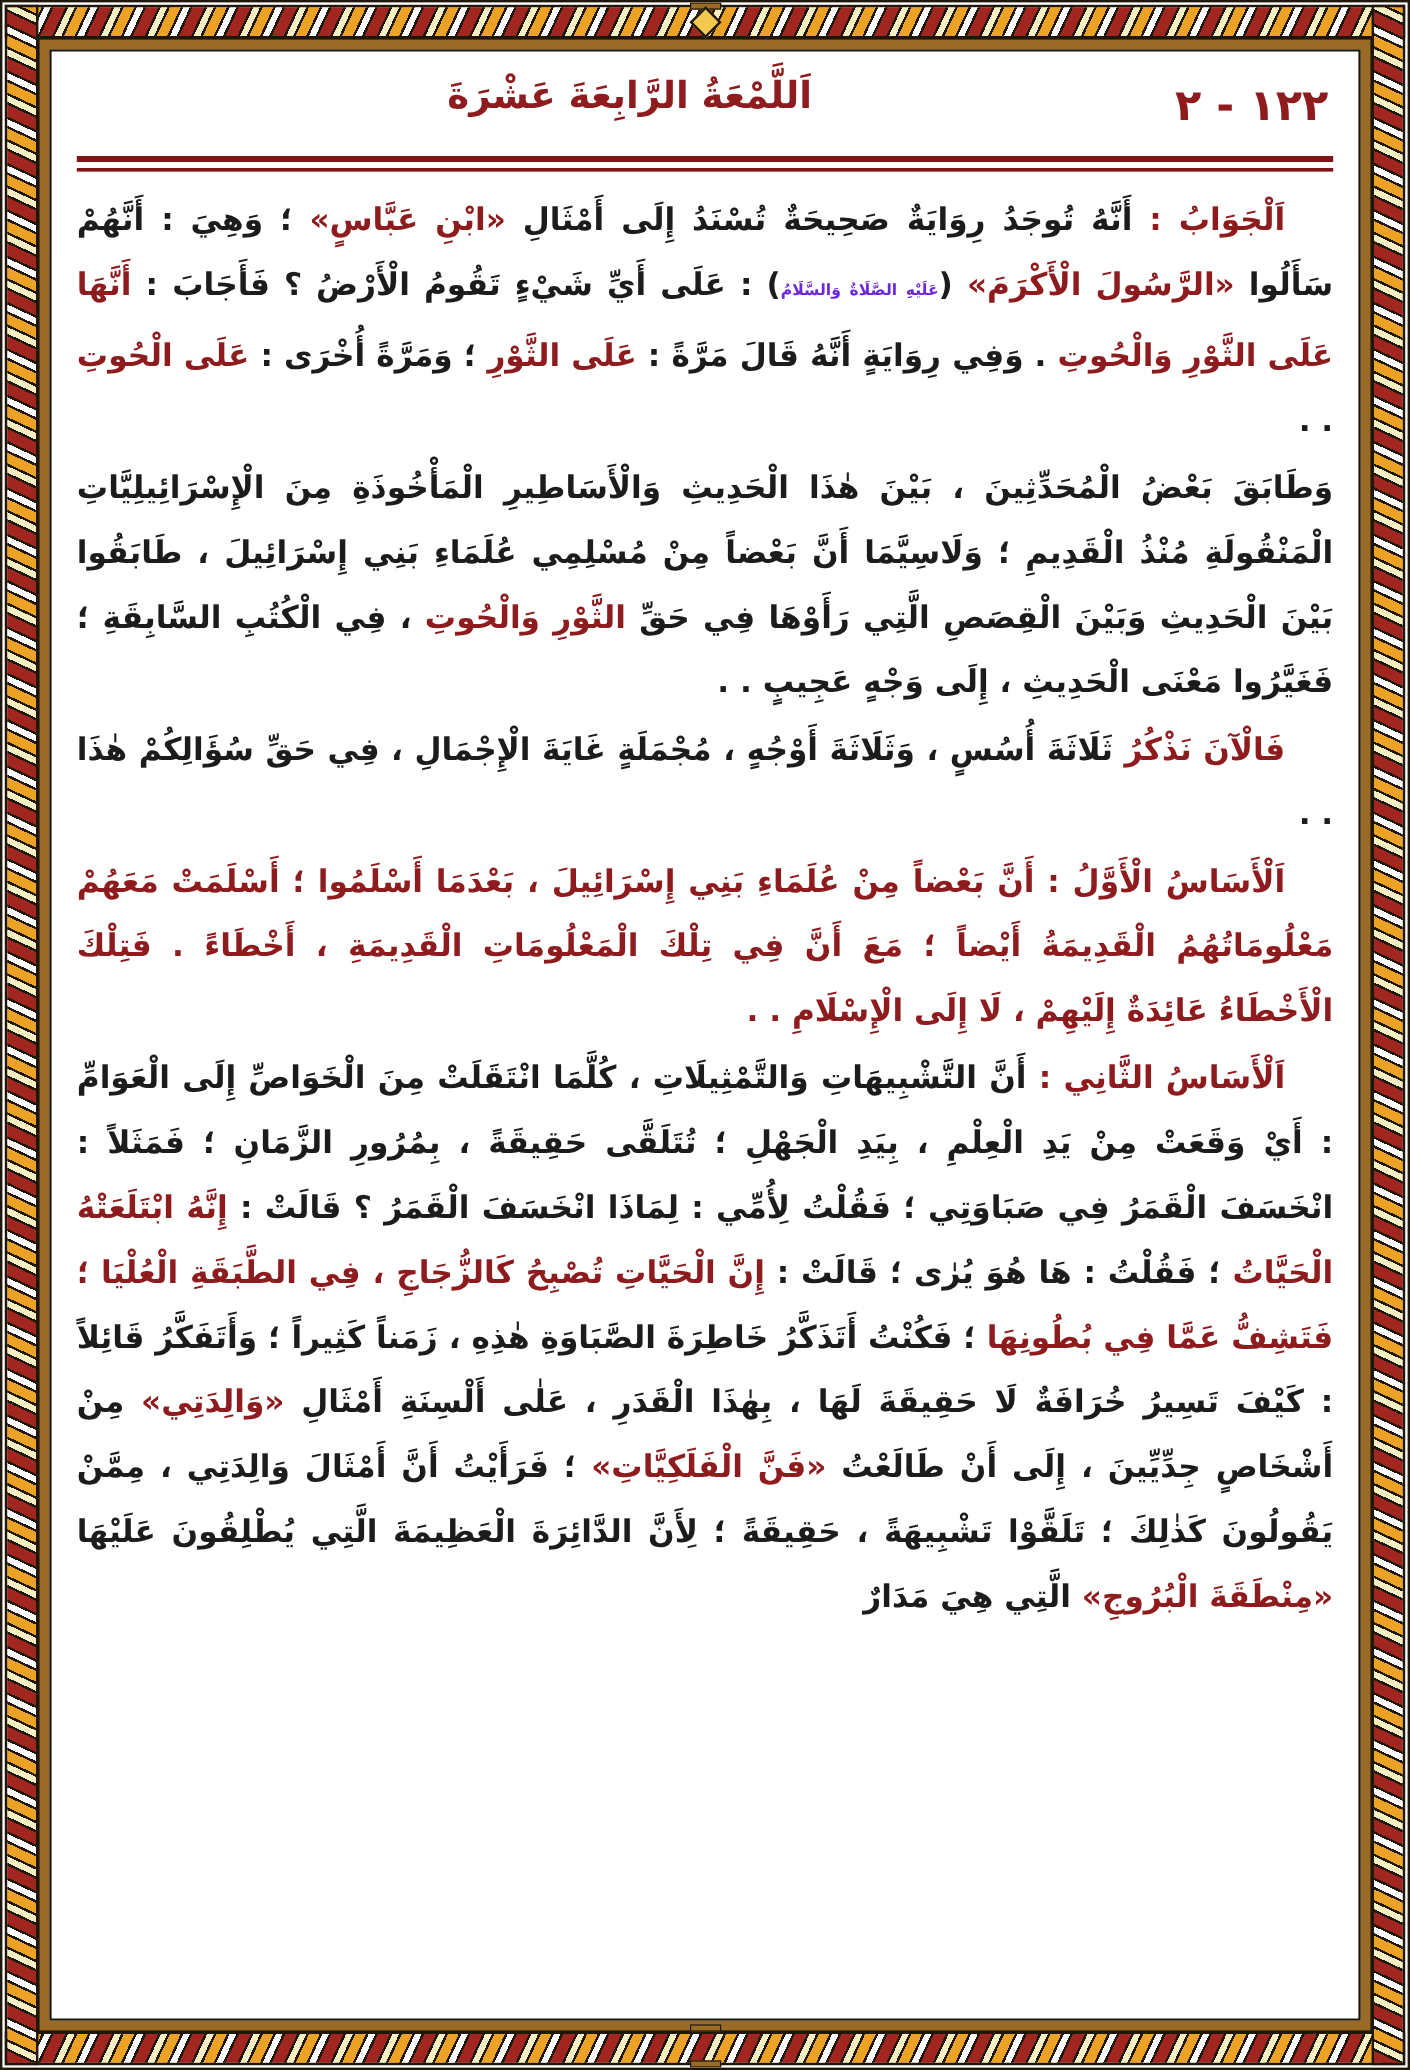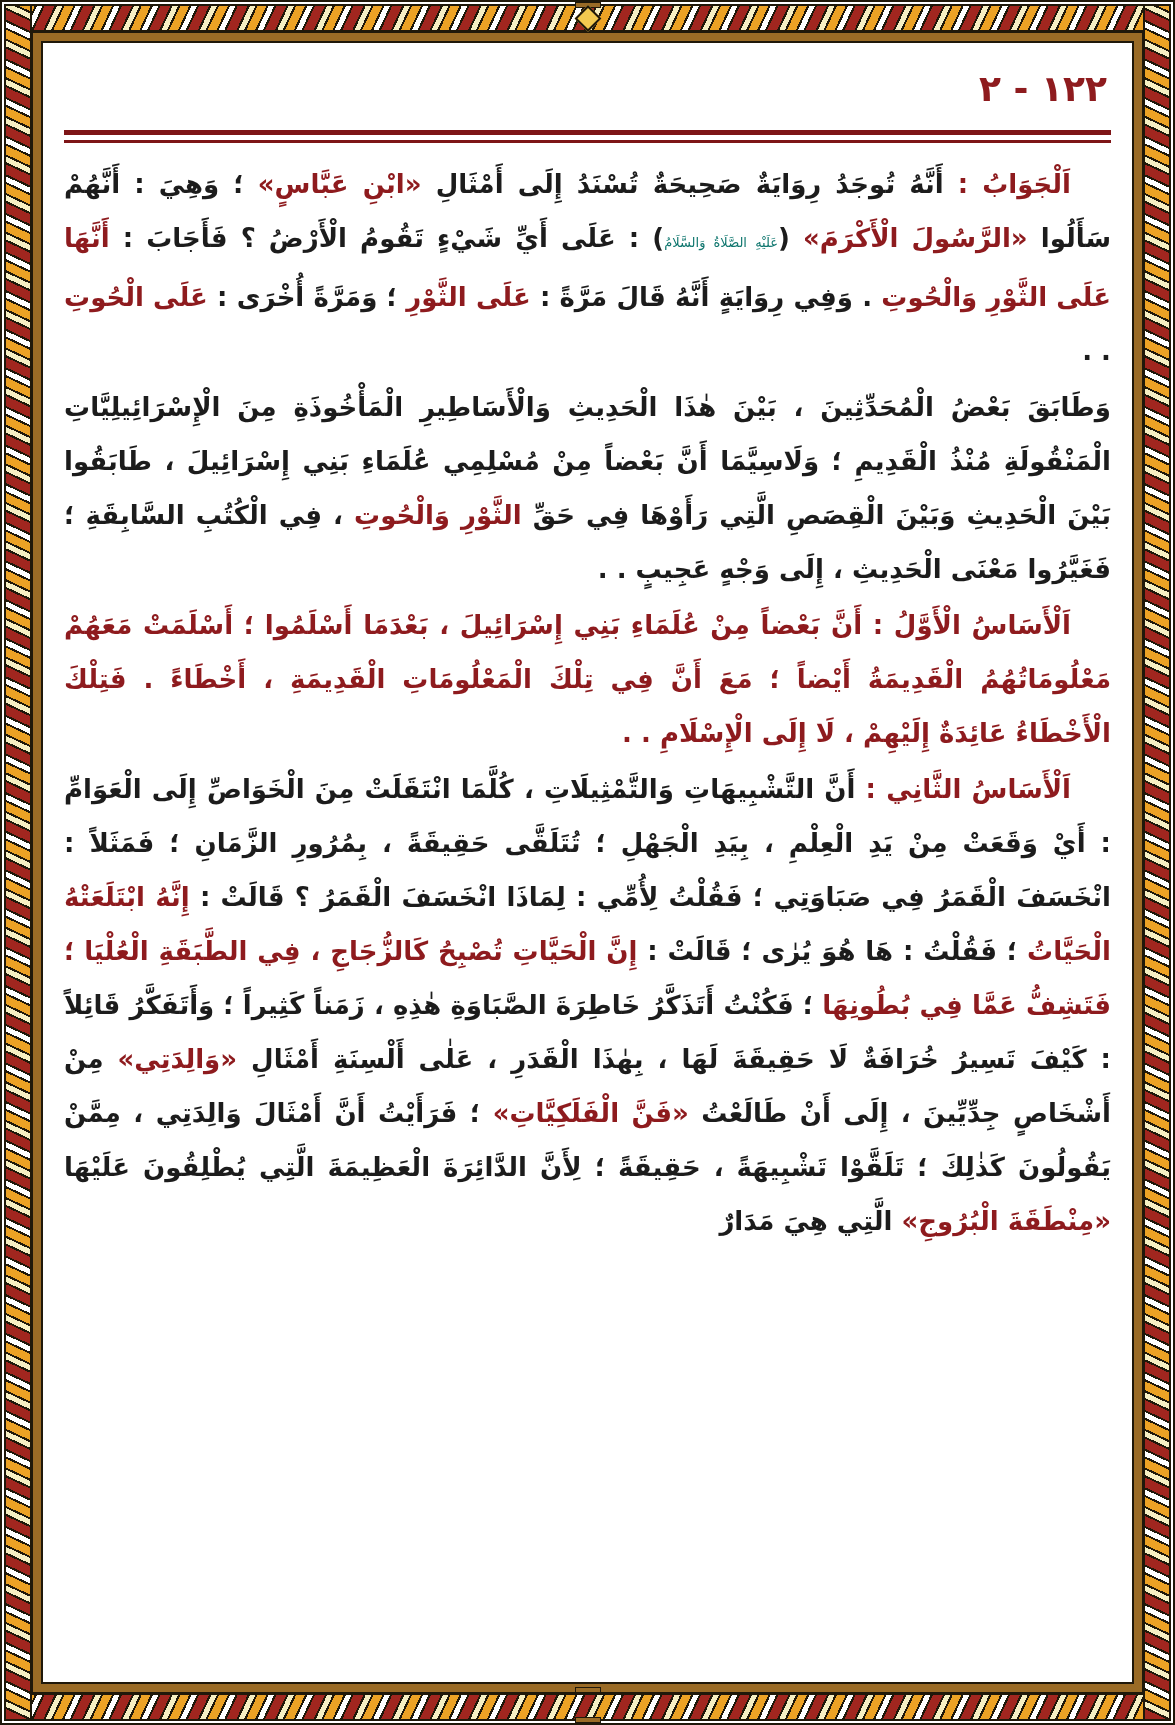--- a/index.html
+++ b/index.html
@@ -68,43 +68,45 @@
   .body-text {
     margin-top:14px;
     font-size:26px; line-height:54px;
     text-align:justify; text-align-last:right;
     color:#1c1c1c;
   }
   .para { margin:0 0 2px 0; }
   .para.indent { text-indent:40px; }
   .seg-red   { color:#8e1b1e; font-weight:bold; }
   .seg-black { color:#1c1c1c;font-weight:bold; }
-  .seg-seal  { color:#0f766e; font-size:13px; font-weight:normal; }
+  .seg-seal  { color:#6d28d9; font-size:13px; font-weight:bold; }
 </style>
 </head>
 <body>
 
 <div class="page">
 
   <div class="band band-top"></div>
   <div class="band band-bottom"></div>
   <div class="band band-left"></div>
   <div class="band band-right"></div>
   <div class="brown-frame"></div>
   <div class="tick tick-top-outer"></div>
   <div class="diamond"></div>
   <div class="tick tick-bottom-inner"></div>
   <div class="tick tick-bottom-outer"></div>
 
   <div class="content">
     <div class="header">
       <div class="page-number">١٢٢ - ٢</div>
+      <div class="page-title">اَللَّمْعَةُ الرَّابِعَةَ عَشْرَةَ</div>
     </div>
     <div class="double-rule"></div>
     <div class="body-text" id="body-container">
         <p class="para indent"><span class="seg-red">اَلْجَوَابُ : </span><span class="seg-black">أَنَّهُ تُوجَدُ رِوَايَةٌ صَحِيحَةٌ تُسْنَدُ إِلَى أَمْثَالِ </span><span class="seg-red">«ابْنِ عَبَّاسٍ»</span><span class="seg-black"> ؛ وَهِيَ : أَنَّهُمْ سَأَلُوا </span><span class="seg-red">«الرَّسُولَ الْأَكْرَمَ»</span><span class="seg-black"> (</span><span class="seg-seal">عَلَيْهِ الصَّلَاةُ وَالسَّلَامُ</span><span class="seg-black">) : عَلَى أَيِّ شَيْءٍ تَقُومُ الْأَرْضُ ؟ فَأَجَابَ : </span><span class="seg-red">أَنَّهَا عَلَى الثَّوْرِ وَالْحُوتِ</span><span class="seg-black"> . وَفِي رِوَايَةٍ أَنَّهُ قَالَ مَرَّةً : </span><span class="seg-red">عَلَى الثَّوْرِ</span><span class="seg-black"> ؛ وَمَرَّةً أُخْرَى : </span><span class="seg-red">عَلَى الْحُوتِ</span><span class="seg-black"> . .</span></p>
         <p class="para"><span class="seg-black">وَطَابَقَ بَعْضُ الْمُحَدِّثِينَ ، بَيْنَ هٰذَا الْحَدِيثِ وَالْأَسَاطِيرِ الْمَأْخُوذَةِ مِنَ الْإِسْرَائِيلِيَّاتِ الْمَنْقُولَةِ مُنْذُ الْقَدِيمِ ؛ وَلَاسِيَّمَا أَنَّ بَعْضاً مِنْ مُسْلِمِي عُلَمَاءِ بَنِي إِسْرَائِيلَ ، طَابَقُوا بَيْنَ الْحَدِيثِ وَبَيْنَ الْقِصَصِ الَّتِي رَأَوْهَا فِي حَقِّ </span><span class="seg-red">الثَّوْرِ وَالْحُوتِ</span><span class="seg-black"> ، فِي الْكُتُبِ السَّابِقَةِ ؛ فَغَيَّرُوا مَعْنَى الْحَدِيثِ ، إِلَى وَجْهٍ عَجِيبٍ . .</span></p>
+        <p class="para indent"><span class="seg-red">فَالْآنَ نَذْكُرُ </span><span class="seg-black">ثَلَاثَةَ أُسُسٍ ، وَثَلَاثَةَ أَوْجُهٍ ، مُجْمَلَةٍ غَايَةَ الْإِجْمَالِ ، فِي حَقِّ سُؤَالِكُمْ هٰذَا . .</span></p>
         <p class="para indent"><span class="seg-red">اَلْأَسَاسُ الْأَوَّلُ : أَنَّ بَعْضاً مِنْ عُلَمَاءِ بَنِي إِسْرَائِيلَ ، بَعْدَمَا أَسْلَمُوا ؛ أَسْلَمَتْ مَعَهُمْ مَعْلُومَاتُهُمُ الْقَدِيمَةُ أَيْضاً ؛ مَعَ أَنَّ فِي تِلْكَ الْمَعْلُومَاتِ الْقَدِيمَةِ ، أَخْطَاءً . فَتِلْكَ الْأَخْطَاءُ عَائِدَةٌ إِلَيْهِمْ ، لَا إِلَى الْإِسْلَامِ . .</span></p>
         <p class="para indent"><span class="seg-red">اَلْأَسَاسُ الثَّانِي : </span><span class="seg-black">أَنَّ التَّشْبِيهَاتِ وَالتَّمْثِيلَاتِ ، كُلَّمَا انْتَقَلَتْ مِنَ الْخَوَاصِّ إِلَى الْعَوَامِّ : أَيْ وَقَعَتْ مِنْ يَدِ الْعِلْمِ ، بِيَدِ الْجَهْلِ ؛ تُتَلَقَّى حَقِيقَةً ، بِمُرُورِ الزَّمَانِ ؛ فَمَثَلاً : انْخَسَفَ الْقَمَرُ فِي صَبَاوَتِي ؛ فَقُلْتُ لِأُمِّي : لِمَاذَا انْخَسَفَ الْقَمَرُ ؟ قَالَتْ : </span><span class="seg-red">إِنَّهُ ابْتَلَعَتْهُ الْحَيَّاتُ</span><span class="seg-black"> ؛ فَقُلْتُ : هَا هُوَ يُرٰى ؛ قَالَتْ : </span><span class="seg-red">إِنَّ الْحَيَّاتِ تُصْبِحُ كَالزُّجَاجِ ، فِي الطَّبَقَةِ الْعُلْيَا ؛ فَتَشِفُّ عَمَّا فِي بُطُونِهَا</span><span class="seg-black"> ؛ فَكُنْتُ أَتَذَكَّرُ خَاطِرَةَ الصَّبَاوَةِ هٰذِهِ ، زَمَناً كَثِيراً ؛ وَأَتَفَكَّرُ قَائِلاً : كَيْفَ تَسِيرُ خُرَافَةٌ لَا حَقِيقَةَ لَهَا ، بِهٰذَا الْقَدَرِ ، عَلٰى أَلْسِنَةِ أَمْثَالِ </span><span class="seg-red">«وَالِدَتِي»</span><span class="seg-black"> مِنْ أَشْخَاصٍ جِدِّيِّينَ ، إِلَى أَنْ طَالَعْتُ </span><span class="seg-red">«فَنَّ الْفَلَكِيَّاتِ»</span><span class="seg-black"> ؛ فَرَأَيْتُ أَنَّ أَمْثَالَ وَالِدَتِي ، مِمَّنْ يَقُولُونَ كَذٰلِكَ ؛ تَلَقَّوْا تَشْبِيهَةً ، حَقِيقَةً ؛ لِأَنَّ الدَّائِرَةَ الْعَظِيمَةَ الَّتِي يُطْلِقُونَ عَلَيْهَا </span><span class="seg-red">«مِنْطَقَةَ الْبُرُوجِ»</span><span class="seg-black"> الَّتِي هِيَ مَدَارٌ</span></p>
       </div>
   </div>
 
 </div>
 
 </body></html>

